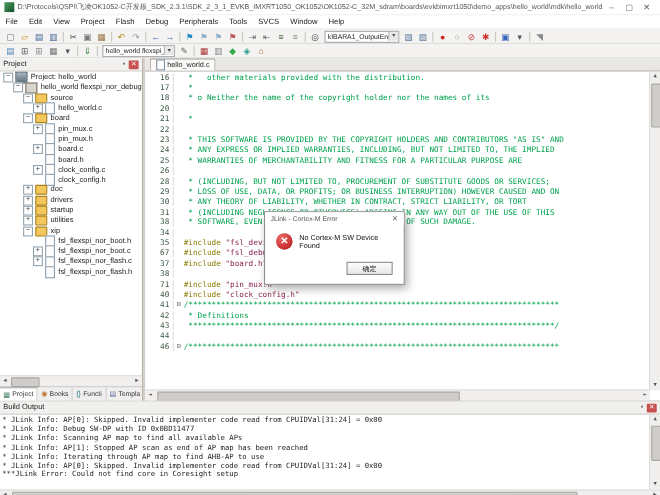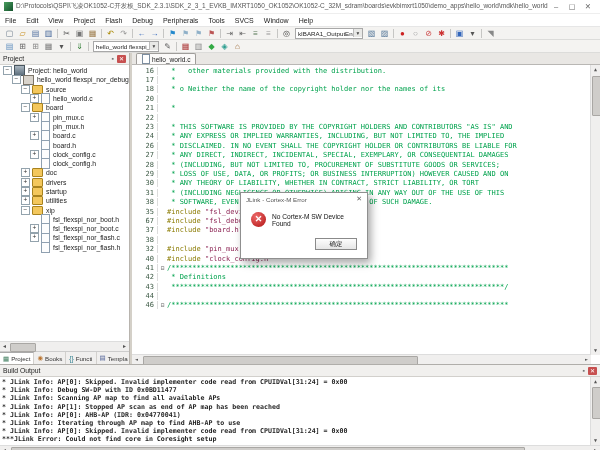--- a/index.html
+++ b/index.html
@@ -60,21 +60,21 @@
   .c-dir{color:#8a7a00;}
   .c-str{color:#8b2252;}
   .vscroll{position:absolute;right:0;top:0;bottom:9px;width:9px;background:#f0efee;border-left:1px solid #ddd;display:flex;flex-direction:column;align-items:center;}
   .vtrack{flex:1;width:7px;position:relative;}
   .vthumb{position:absolute;left:0;width:7px;background:#cfcdca;border:1px solid #a9a7a4;border-radius:1px;}
   .ehscroll{position:absolute;left:0;right:9px;bottom:0;height:9px;background:#f0efee;border-top:1px solid #ddd;display:flex;align-items:center;}
   
   .output{height:90px;border-top:1px solid #b0aeaa;display:flex;flex-direction:column;background:#fff;}
   .ohdr{height:11px;background:#f1f0ee;border-bottom:1px solid #d2d0cc;display:flex;align-items:center;padding:0 3px;}
   .obody{flex:1;position:relative;overflow:hidden;padding:1px 0 0 2px;font-family:"DejaVu Sans Mono",monospace;}
-  .ol{font-size:6.6px;line-height:8.2px;color:#1e1e1e;white-space:pre;font-weight:bold;}
+  .ol{font-size:6.6px;line-height:8.2px;color:#1e1e1e;white-space:pre;}
   .ovscroll{position:absolute;right:0;top:0;bottom:0;width:9px;background:#f0efee;border-left:1px solid #ddd;display:flex;flex-direction:column;align-items:center;}
   .ohscroll{height:9px;background:#f0efee;border-top:1px solid #ddd;display:flex;align-items:center;}
   
   .dialog{position:absolute;left:240px;top:192px;width:126px;background:#fff;border:1px solid #8f8f8f;box-shadow:3px 4px 8px rgba(0,0,0,.35);z-index:10;}
   .dtitle{height:12px;display:flex;align-items:center;padding:0 5px;background:#fff;}
   .dtitle-t{flex:1;font-size:6.2px;color:#555;white-space:nowrap;overflow:hidden;}
   .dclose{font-size:7px;color:#666;}
   .dbody{display:flex;align-items:center;gap:6px;padding:7px 6px 5px 10px;}
   .erricon{width:15px;height:15px;flex:none;border-radius:50%;background:radial-gradient(circle at 35% 30%,#ee6a6a,#b01212);color:#fff;font-size:9px;font-weight:bold;line-height:15px;text-align:center;}
   .dmsg{font-size:6.6px;color:#111;}
@@ -322,32 +322,33 @@
       <div class="code">
         <div class="codelines" id="codelines">
             <div class="cl"><span class="ln">16</span><span class="fold"></span><span class="c-com"> *   other materials provided with the distribution.</span></div>
             <div class="cl"><span class="ln">17</span><span class="fold"></span><span class="c-com"> *</span></div>
             <div class="cl"><span class="ln">18</span><span class="fold"></span><span class="c-com"> * o Neither the name of the copyright holder nor the names of its</span></div>
             <div class="cl"><span class="ln">20</span><span class="fold"></span></div>
             <div class="cl"><span class="ln">21</span><span class="fold"></span><span class="c-com"> *</span></div>
             <div class="cl"><span class="ln">22</span><span class="fold"></span></div>
             <div class="cl"><span class="ln">23</span><span class="fold"></span><span class="c-com"> * THIS SOFTWARE IS PROVIDED BY THE COPYRIGHT HOLDERS AND CONTRIBUTORS "AS IS" AND</span></div>
             <div class="cl"><span class="ln">24</span><span class="fold"></span><span class="c-com"> * ANY EXPRESS OR IMPLIED WARRANTIES, INCLUDING, BUT NOT LIMITED TO, THE IMPLIED</span></div>
-            <div class="cl"><span class="ln">26</span><span class="fold"></span><span class="c-com"> * DISCLAIMED. IN NO EVENT SHALL THE COPYRIGHT HOLDER OR CONTRIBUTORS BE LIABLE FOR</span></div>
-            <div class="cl"><span class="ln">27</span><span class="fold"></span><span class="c-com"> * ANY DIRECT, INDIRECT, INCIDENTAL, SPECIAL, EXEMPLARY, OR CONSEQUENTIAL DAMAGES</span></div>
+            <div class="cl"><span class="ln">25</span><span class="fold"></span><span class="c-com"> * WARRANTIES OF MERCHANTABILITY AND FITNESS FOR A PARTICULAR PURPOSE ARE</span></div>
+            <div class="cl"><span class="ln">26</span><span class="fold"></span></div>
             <div class="cl"><span class="ln">28</span><span class="fold"></span><span class="c-com"> * (INCLUDING, BUT NOT LIMITED TO, PROCUREMENT OF SUBSTITUTE GOODS OR SERVICES;</span></div>
             <div class="cl"><span class="ln">29</span><span class="fold"></span><span class="c-com"> * LOSS OF USE, DATA, OR PROFITS; OR BUSINESS INTERRUPTION) HOWEVER CAUSED AND ON</span></div>
             <div class="cl"><span class="ln">30</span><span class="fold"></span><span class="c-com"> * ANY THEORY OF LIABILITY, WHETHER IN CONTRACT, STRICT LIABILITY, OR TORT</span></div>
             <div class="cl"><span class="ln">31</span><span class="fold"></span><span class="c-com"> * (INCLUDING NEGLIGENCE OR OTHERWISE) ARISING IN ANY WAY OUT OF THE USE OF THIS</span></div>
             <div class="cl"><span class="ln">38</span><span class="fold"></span><span class="c-com"> * SOFTWARE, EVEN IF ADVISED OF THE POSSIBILITY OF SUCH DAMAGE.</span></div>
+            <div class="cl"><span class="ln">34</span><span class="fold"></span></div>
             <div class="cl"><span class="ln">35</span><span class="fold"></span><span class="c-dir">#include </span><span class="c-str">"fsl_device_registers.h"</span></div>
             <div class="cl"><span class="ln">67</span><span class="fold"></span><span class="c-dir">#include </span><span class="c-str">"fsl_debug_console.h"</span></div>
             <div class="cl"><span class="ln">37</span><span class="fold"></span><span class="c-dir">#include </span><span class="c-str">"board.h"</span></div>
             <div class="cl"><span class="ln">38</span><span class="fold"></span></div>
-            <div class="cl"><span class="ln">32</span><span class="fold"></span><span class="c-dir">#include </span><span class="c-str">"pin_mux.h"</span></div>
+            <div class="cl"><span class="ln">71</span><span class="fold"></span><span class="c-dir">#include </span><span class="c-str">"pin_mux.h"</span></div>
             <div class="cl"><span class="ln">40</span><span class="fold"></span><span class="c-dir">#include </span><span class="c-str">"clock_config.h"</span></div>
             <div class="cl"><span class="ln">41</span><span class="fold">⊟</span><span class="c-com">/********************************************************************************</span></div>
             <div class="cl"><span class="ln">42</span><span class="fold"></span><span class="c-com"> * Definitions</span></div>
             <div class="cl"><span class="ln">43</span><span class="fold"></span><span class="c-com"> *******************************************************************************/</span></div>
             <div class="cl"><span class="ln">44</span><span class="fold"></span></div>
             <div class="cl"><span class="ln">46</span><span class="fold">⊟</span><span class="c-com">/********************************************************************************</span></div>
           </div>
         <div class="vscroll">
           <span class="sarrow">▲</span>
           <span class="vtrack">
@@ -371,21 +372,20 @@
       <span class="phdr-t">Build Output</span>
       <span class="pin">▪</span>
       <span class="xclose">✕</span>
     </div>
     <div class="obody">
       <div id="olog">
           <div class="ol">* JLink Info: AP[0]: Skipped. Invalid implementer code read from CPUIDVal[31:24] = 0x00</div>
           <div class="ol">* JLink Info: Debug SW-DP with ID 0x0BD11477</div>
           <div class="ol">* JLink Info: Scanning AP map to find all available APs</div>
           <div class="ol">* JLink Info: AP[1]: Stopped AP scan as end of AP map has been reached</div>
-          <div class="ol">* JLink Info: AP[0]: AHB-AP (IDR: 0x04770041)</div>
           <div class="ol">* JLink Info: Iterating through AP map to find AHB-AP to use</div>
           <div class="ol">* JLink Info: AP[0]: Skipped. Invalid implementer code read from CPUIDVal[31:24] = 0x00</div>
           <div class="ol">***JLink Error: Could not find core in Coresight setup</div>
         </div>
       <div class="ovscroll">
         <span class="sarrow">▲</span>
         <span class="vtrack">
             <span class="vthumb" style="top:1px;height:30px;"></span>
           </span>
         <span class="sarrow">▼</span>

